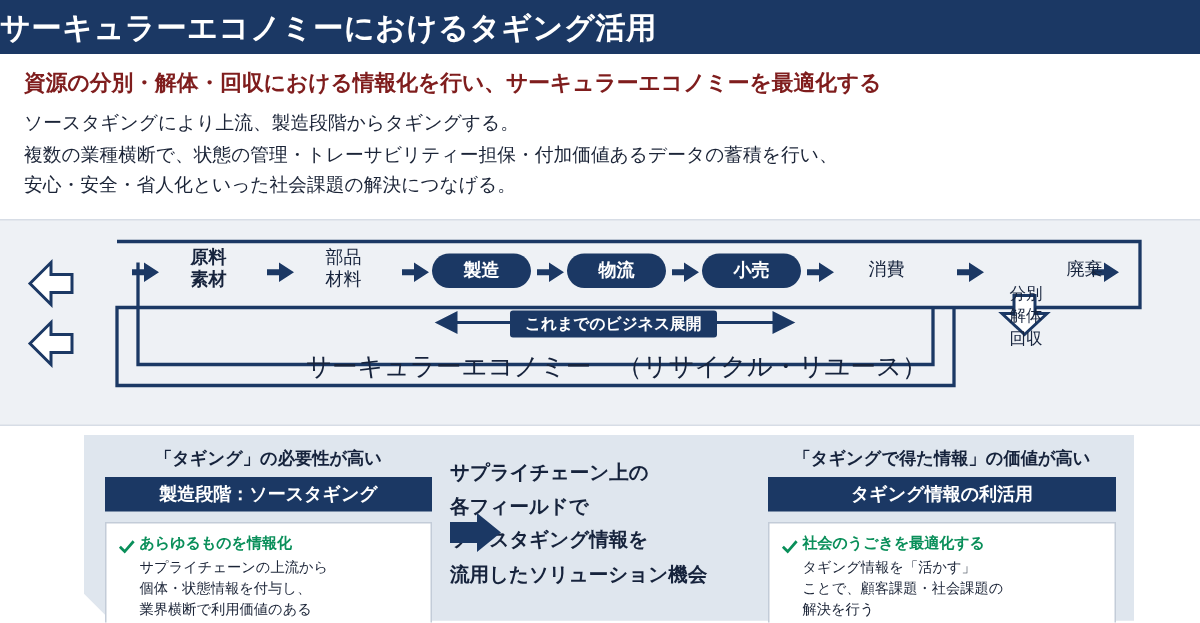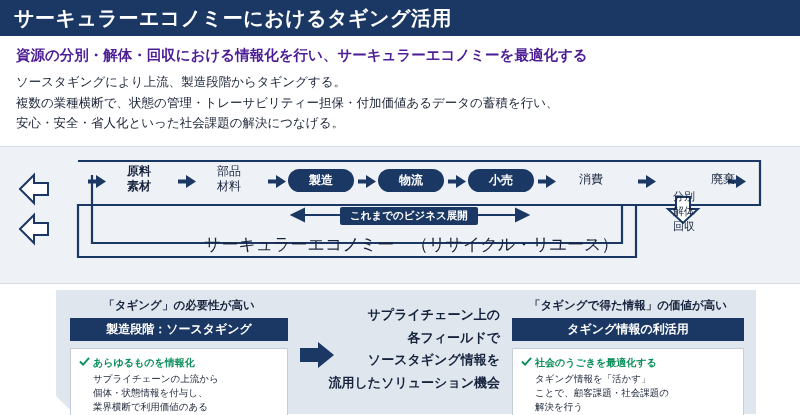--- a/index.html
+++ b/index.html
@@ -14,39 +14,38 @@
     overflow: hidden;
     position: relative;
   }
 
   
   .title-bar {
     background: #1b3864;
     height: 36px;
     display: flex;
     align-items: center;
-    padding-left: 14px;
     box-sizing: border-box;
   }
   .title-bar .title-text {
     color: #ffffff;
     font-size: 20px;
     font-weight: bold;
     letter-spacing: 0.5px;
   }
 
   
   .lead {
     padding: 10px 16px 6px 16px;
     box-sizing: border-box;
   }
   .lead .headline {
     font-size: 14.5px;
     font-weight: bold;
-    color: #4c1d95;
+    color: #7f1d1d;
     margin-bottom: 7px;
   }
   .lead .body-line {
     font-size: 12.5px;
     color: #1b2437;
     line-height: 1.65;
   }
 
   
   .flow-panel {
@@ -144,34 +143,34 @@
     color: #1b2437;
     line-height: 1.5;
     box-sizing: border-box;
   }
   .bullet-head {
     color: #0a8f5a;
     font-weight: bold;
     font-size: 10px;
     margin-bottom: 2px;
     display: flex;
-    align-items: flex-start;
+    align-items: flex-end;
     gap: 3px;
   }
   .check {
     display: inline-block;
     width: 11px;
     height: 11px;
     flex: 0 0 11px;
     margin-top: 1px;
   }
   .mid-col {
     position: absolute;
     top: 18px;
-    text-align: right;
+    text-align: left;
     font-size: 13px;
     font-weight: bold;
     color: #16233c;
     line-height: 1.75;
   }
 </style>
 </head>
 <body>
 
 <div class="title-bar">

